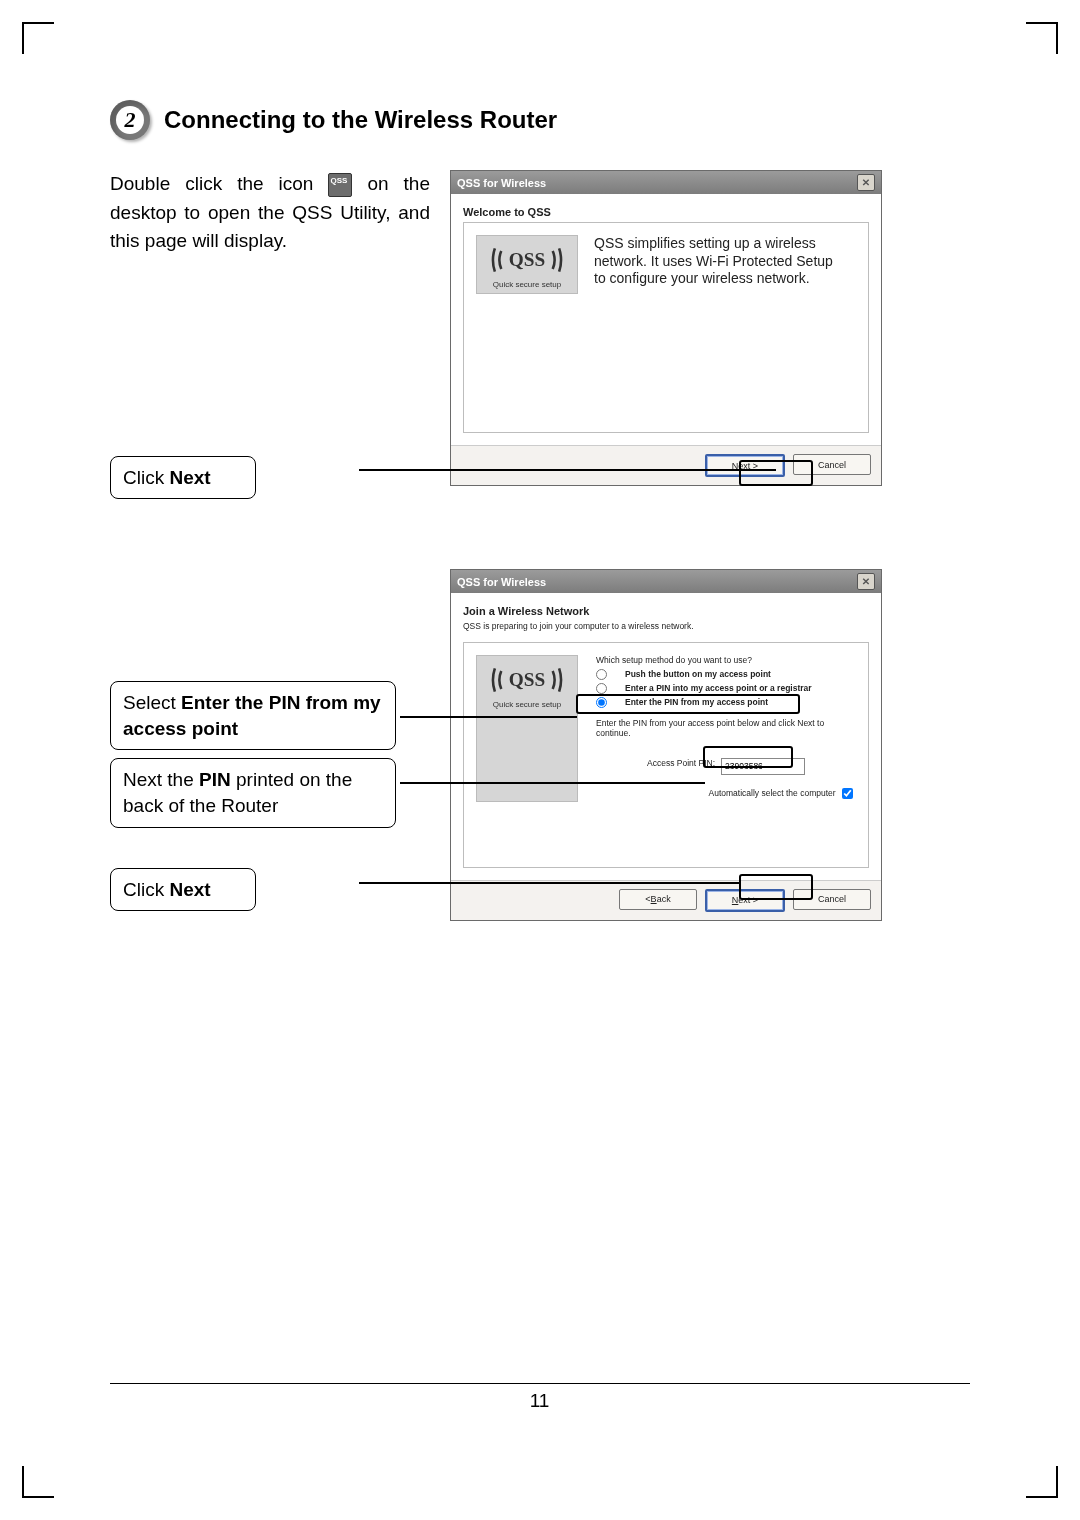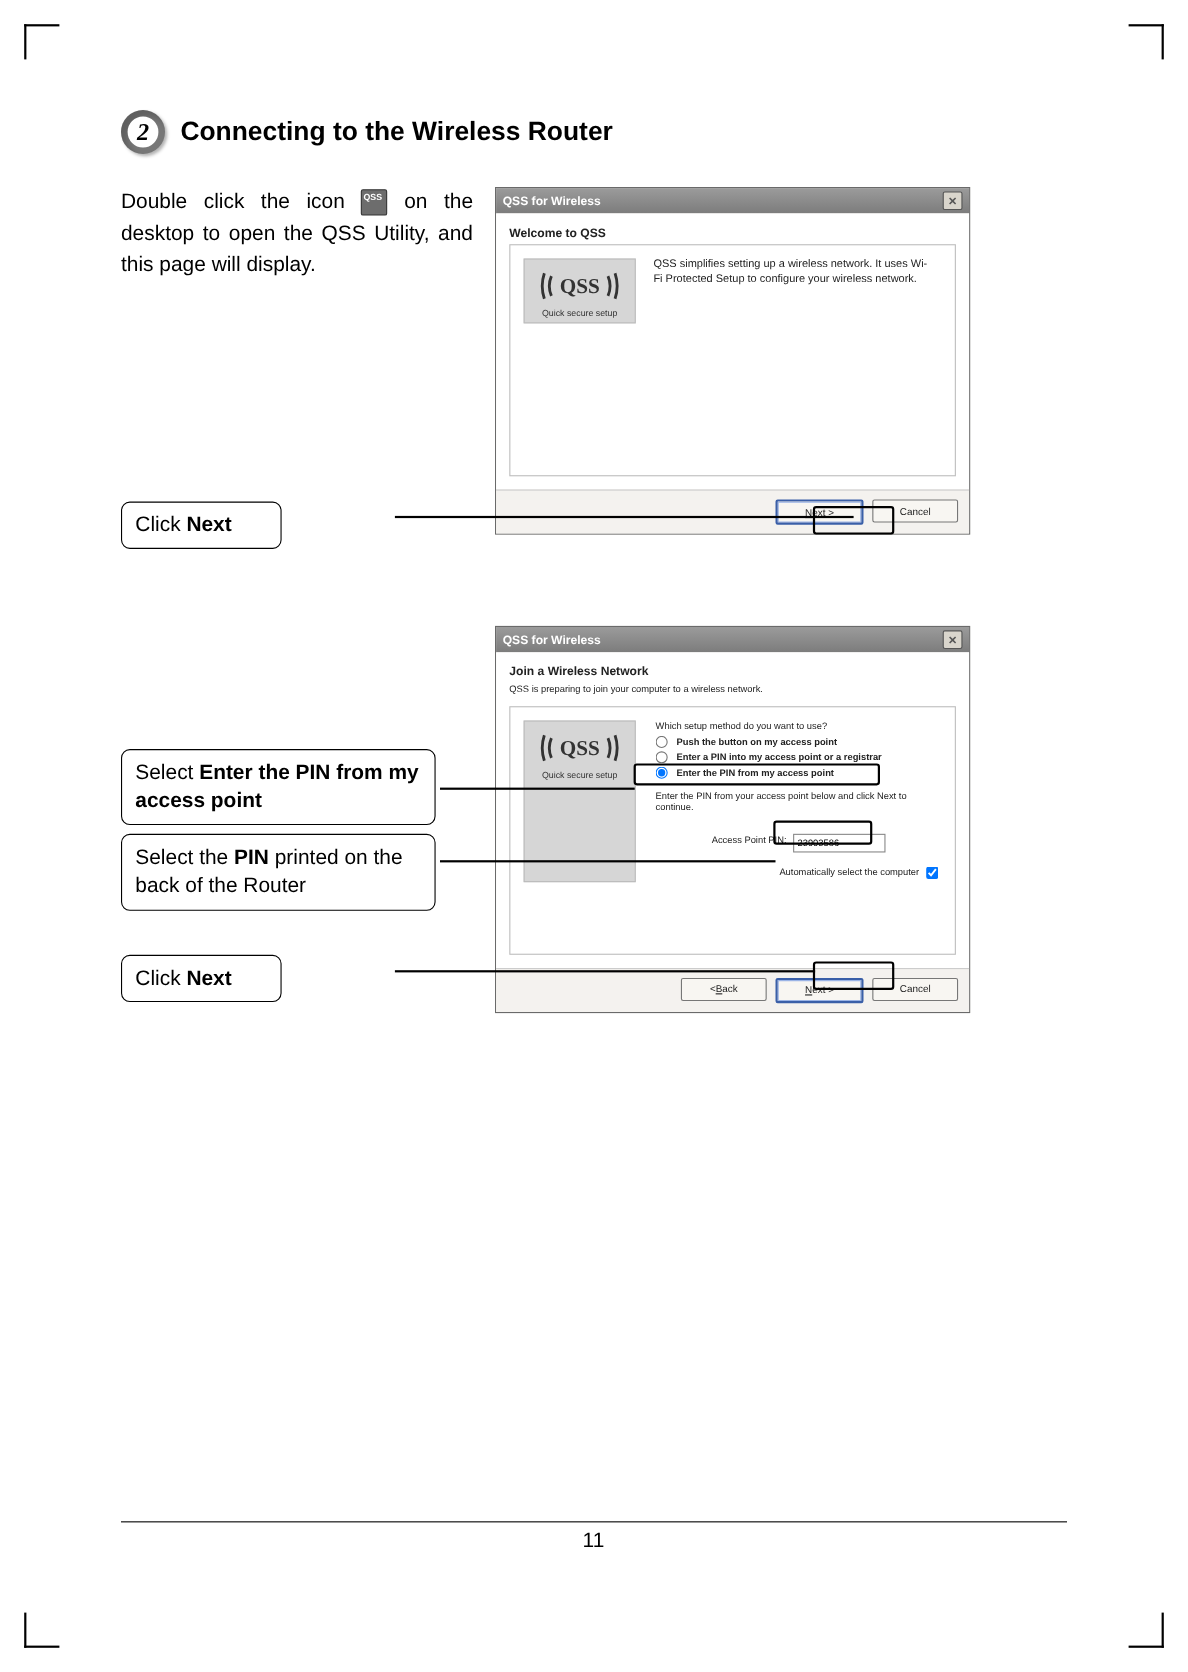--- a/index.html
+++ b/index.html
@@ -87,31 +87,31 @@
     width: 100px; border: 1px solid #bbb; padding: 6px 0 4px;
     display: flex; flex-direction: column; align-items: center; gap: 2px;
     background: #d6d6d6;
   }
   .qss-logo {
     width: 78px; height: 36px; display: flex; align-items: center; justify-content: center;
     font-family: "Times New Roman", serif; font-weight: bold; font-size: 0;
   }
   .qss-logo svg { width: 78px; height: 36px; }
   .qss-caption { font-size: 8px; color: #333; }
-  .win-panel .desc { position: absolute; left: 130px; right: 22px; top: 12px; font-size: 10px; line-height: 1.25; }
+  .win-panel .desc { position: absolute; left: 130px; right: 22px; top: 12px; font-size: 14px; line-height: 1.25; }
   .win-buttons { display: flex; justify-content: flex-end; gap: 8px; padding: 8px 10px; background: #f4f2ef; border-top: 1px solid #ccc; }
   .win-btn {
     min-width: 60px; height: 19px; border: 1px solid #777; background: #f8f6f2;
     font-size: 9px; border-radius: 2px; padding: 0 8px;
     display: inline-flex; align-items: center; justify-content: center;
   }
   .win-btn.primary { border: 2px solid #3a5fa8; box-shadow: 0 0 0 1px #9bb4e6 inset; }
   .win-btn .und { text-decoration: underline; }
 
-  .radio-row { display: flex; align-items: center; gap: 8px; margin: 3px 0; font-size: 8.5px; font-weight: bold; }
+  .radio-row { display: flex; align-items: center; gap: 18px; margin: 3px 0; font-size: 8.5px; font-weight: bold; }
   .radio-row input { width: 11px; height: 11px; margin: 0; }
   .pin-row { display: flex; align-items: flex-start; gap: 6px; justify-content: center; margin-top: 20px; }
   .pin-label { font-size: 8.5px; text-align: right; }
   .pin-input {
     width: 76px; height: 15px; border: 1px solid #888; font-size: 8.5px;
     padding: 0 3px; background: #fff;
   }
   .auto-row { text-align: right; margin-top: 10px; font-size: 8.5px; }
   .auto-row input { width: 11px; height: 11px; vertical-align: middle; }
 
@@ -192,21 +192,21 @@
     <div class="callout-line" style="left:249px; top:299px; width:417px;"></div>
   </div>
 
   <div class="row" style="position:relative; margin-top:70px;">
     <div class="instr-col">
       <div style="height:110px;"></div>
       <div class="callout-box" style="width:260px;">
         <span>Select </span><b>Enter the PIN from my access point</b>
       </div>
       <div class="callout-box" style="width:260px; margin-top:8px;">
-        <span>Select the </span><b>PIN</b><span> printed on the back of the Router</span>
+        <span>Next the </span><b>PIN</b><span> printed on the back of the Router</span>
       </div>
       <div class="callout-box" style="width:120px; margin-top:40px;">
         <span>Click </span><b>Next</b>
       </div>
     </div>
 
     <div class="shot-col" style="position:relative;">
       <div class="win">
         <div class="win-title">
           <span>QSS for Wireless</span>

